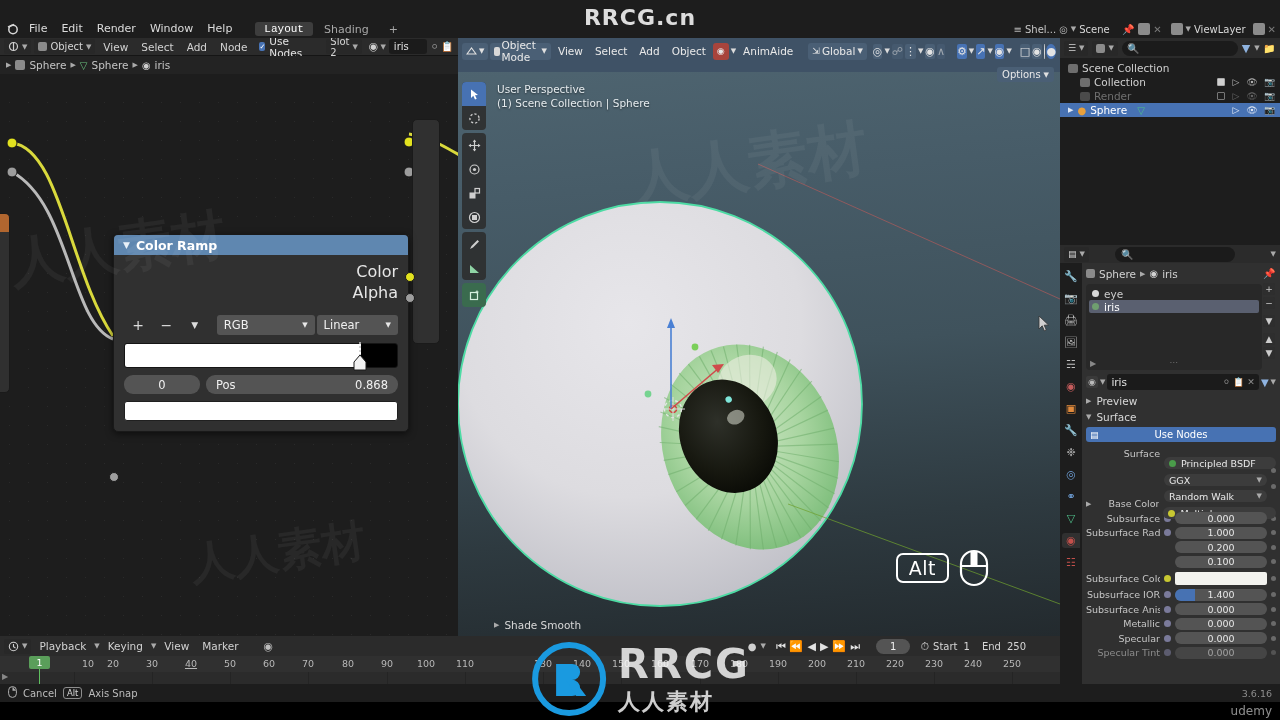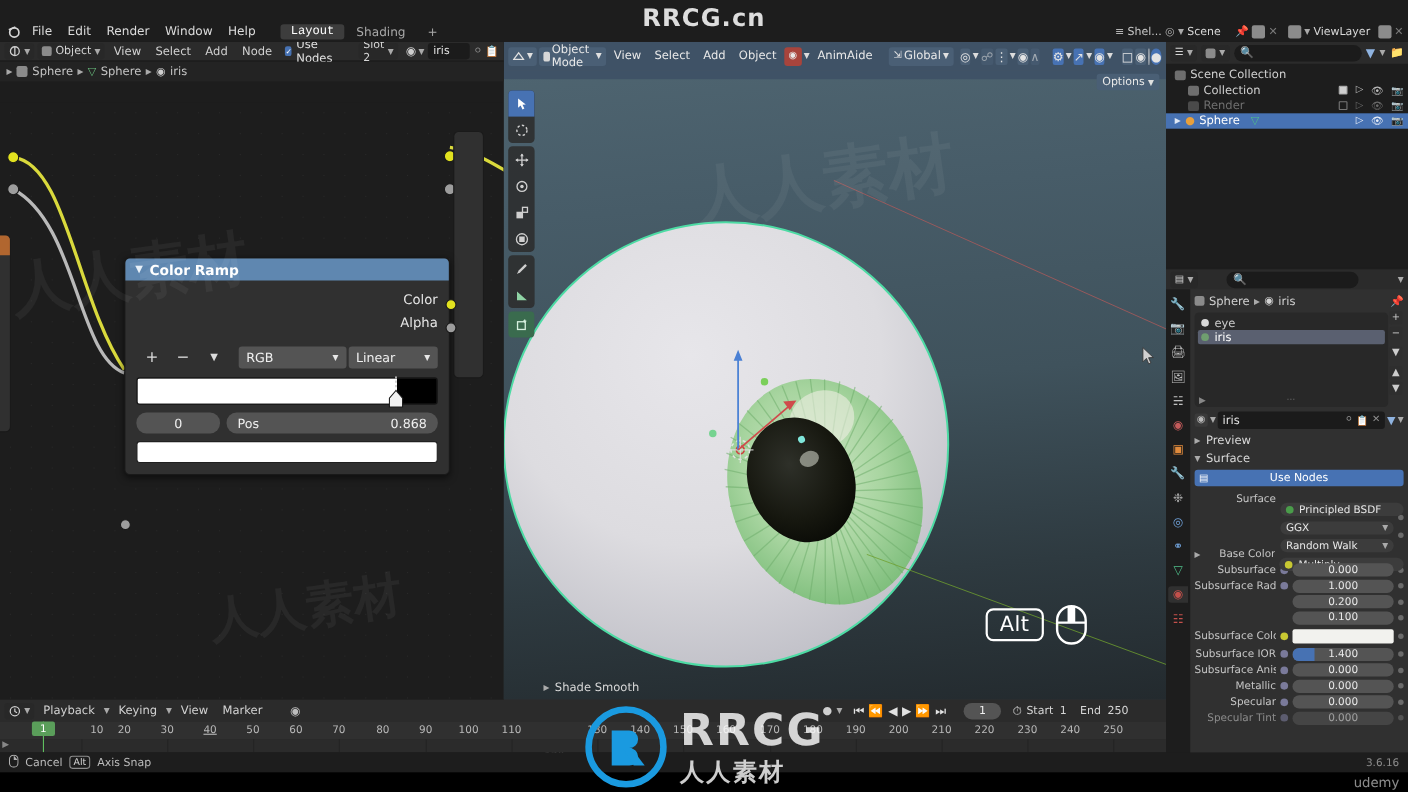--- a/index.html
+++ b/index.html
@@ -45,21 +45,21 @@
 
   
   .node-left{ position:absolute; left:-20px; top:120px; width:30px; height:180px; background:#303030; border-radius:5px; border:1px solid #1a1a1a;}
   .node-left .nh{ height:18px; background:#b1662f; border-radius:4px 4px 0 0;}
   .node-right-edge{ position:absolute; left:408px; top:120px; width:30px; height:185px; }
 
   
   #node-ramp{ position:absolute; left:113px; top:141px; width:296px; border-radius:5px; background:#303030; box-shadow:0 2px 7px rgba(0,0,0,.55); border:1px solid #191919;}
   .ramp-head{ height:20px; background:#5f87b0; border-radius:4px 4px 0 0; display:flex; align-items:center; gap:6px; padding:0 9px; color:#fff; font-size:12.5px; font-weight:bold;}
   .ramp-body{ padding:6px 10px 10px;}
-  .sock-row{ display:flex; justify-content:flex-end; height:21px; align-items:center; font-size:12px; color:#e6e6e6; position:relative;}
+  .sock-row{ display:flex; justify-content:flex-end; height:21px; align-items:center; font-size:16px; color:#e6e6e6; position:relative;}
   .ramp-tools{ display:flex; align-items:center; gap:0; margin-top:12px;}
   .tbtn{ width:31px; height:20px; display:flex;align-items:center;justify-content:center; font-size:14px; color:#dcdcdc;}
   .drop{ height:20px; background:#545454; border-radius:3px; display:flex; align-items:center; justify-content:space-between; padding:0 7px; font-size:11.5px; color:#f0f0f0;}
   .ramp-bar{ margin-top:8px; height:25px; border-radius:3px; position:relative; background:linear-gradient(90deg,#fff 0%,#fff 86.8%,#000 86.8%,#000 100%); border:1px solid #151515;}
   .ramp-stop{ position:absolute; top:-2px; width:13px; height:29px;}
   .num-row{ display:flex; gap:6px; margin-top:7px;}
   .numf{ height:19px; background:#545454; border-radius:9px; display:flex; align-items:center; justify-content:center; font-size:11.5px; color:#f0f0f0;}
   .numf2{ height:19px; background:#545454; border-radius:9px; display:flex; align-items:center; justify-content:space-between; padding:0 10px; font-size:11.5px; color:#f0f0f0; flex:1;}
   .colswatch{ margin-top:7px; height:20px; background:#fff; border-radius:3px; border:1px solid #202020;}
   .fac-row{ margin-top:6px; height:22px; display:flex; align-items:center; font-size:12px; color:#e6e6e6; position:relative; padding-left:3px;}
@@ -440,20 +440,24 @@
       <div class="vh-ico">◉</div>
       <div class="vh-ico" style="background:#d8d8d8;border-radius:50%;"></div>
       <div class="vh-ico vh-blue" style="border-radius:50%;">●</div>
     </div>
 
     <div class="opt-btn">
       <span>Options</span>
       <span class="chev" style="color:#e0e0e0;">▼</span>
     </div>
 
+    <div id="vp-text">
+      <div>User Perspective</div>
+      <div>(1) Scene Collection | Sphere</div>
+    </div>
 
     <div id="toolbar">
       <div class="tgroup">
         <div class="tool sel">
           <svg width="13" height="13" viewBox="0 0 13 13">
               <path d="M3 1.5 L3 10 L5.3 7.8 L7 11.5 L8.7 10.7 L7 7.2 L10 7 Z" fill="#fff"></path>
             </svg>
         </div>
         <div class="tool">
           <svg width="13" height="13" viewBox="0 0 13 13">

